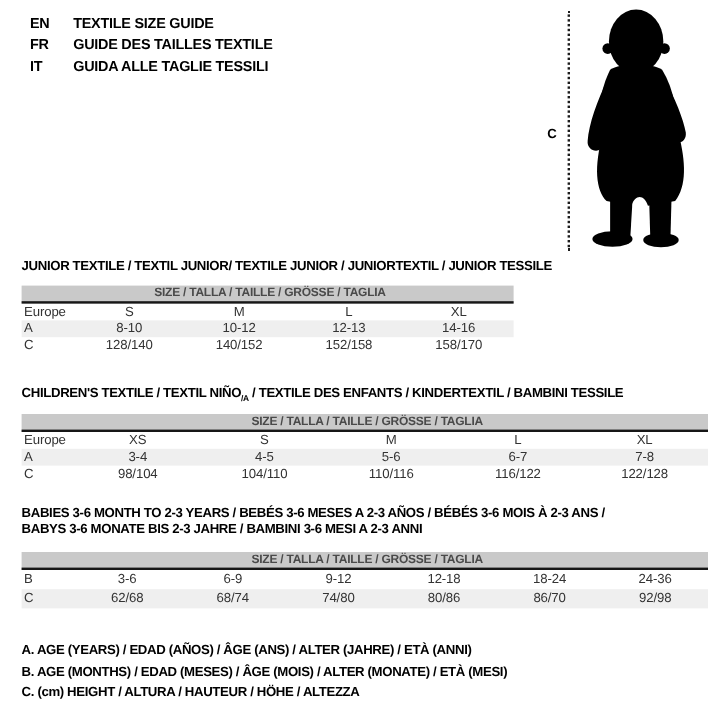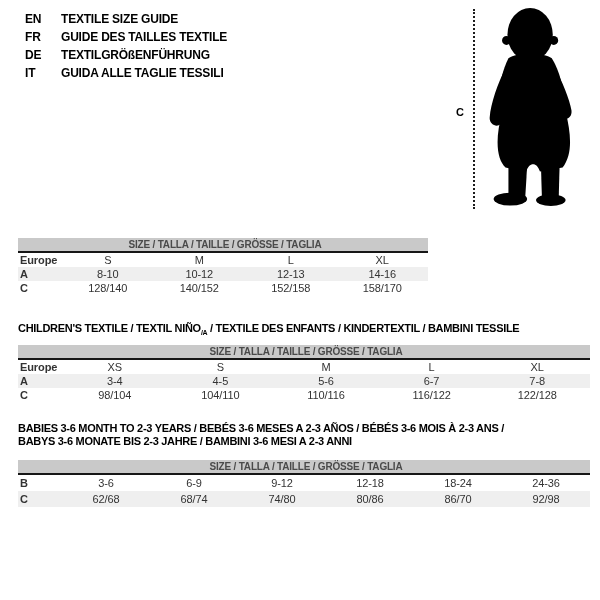--- a/index.html
+++ b/index.html
@@ -30,44 +30,40 @@
   .t1 { top:238px; width:410px; }
   .t2 { top:345px; width:572px; }
   .t3 { top:460px; width:572px; }
   .size-bar { height:13px; line-height:13px; background:#c9c9c9; color:#4a4a4a;
               font-weight:bold; font-size:10px; padding-left:4px; letter-spacing:-0.2px;
               border-bottom:2px solid #161616;text-align:center; }
   .trow { display:flex; align-items:center; font-size:11px; color:#333333;
           letter-spacing:-0.1px; height:14px; }
   .t3 .trow { height:16px; }
   .trow.stripe { background:#efefef; }
-  .tlabel { width:42px; padding-left:2px;font-weight:bold; }
+  .tlabel { width:42px; padding-left:2px; }
   .tcell { flex:1; text-align:center; }
 
   
   .legend { position:absolute; left:18px; top:534px; font-weight:bold; font-size:11px;
             letter-spacing:-0.3px; line-height:17.5px; white-space:nowrap; }
 </style>
 </head>
 <body>
 
 <div class="canvas">
 
   <div class="langs">
     <div class="lang-row">
       <span class="lang-code">EN</span>
       <span class="lang-label">TEXTILE SIZE GUIDE</span>
     </div>
     <div class="lang-row">
       <span class="lang-code">FR</span>
       <span class="lang-label">GUIDE DES TAILLES TEXTILE</span>
-    </div>
-    <div class="lang-row">
-      <span class="lang-code">DE</span>
-      <span class="lang-label">TEXTILGRÖßENFÜHRUNG</span>
     </div>
     <div class="lang-row">
       <span class="lang-code">IT</span>
       <span class="lang-label">GUIDA ALLE TAGLIE TESSILI</span>
     </div>
   </div>
 
   <div class="dotline"></div>
   <div class="cmark">C</div>
   <svg class="baby" width="115" height="202" viewBox="0 0 115 205">
@@ -79,20 +75,21 @@
       <path d="M26 62 C 17 80, 10 100, 9 114 C 8 123, 20 126, 23 117 C 28 102, 33 84, 37 68 Z"></path>
       <path d="M74 62 C 83 78, 90 96, 92 107 C 93 116, 83 119, 80 110 C 75 96, 71 78, 68 66 Z"></path>
       <path d="M22 108 C 14 136, 16 156, 25 165 L 46 169 C 49 159, 57 159, 60 169 L 83 165 C 93 152, 92 132, 86 108 Z"></path>
       <path d="M28 160 L 47 163 L 45 197 L 28 197 Z"></path>
       <path d="M61 163 L 80 160 L 79 197 L 62 197 Z"></path>
       <ellipse cx="30" cy="197" rx="17" ry="6.5"></ellipse>
       <ellipse cx="71" cy="198" rx="15" ry="6"></ellipse>
     </g>
   </svg>
 
+  <div class="section-title" style="top:216px">JUNIOR TEXTILE / TEXTIL JUNIOR/ TEXTILE JUNIOR / JUNIORTEXTIL / JUNIOR TESSILE</div>
   <div class="sizetable t1">
     <div class="size-bar">SIZE / TALLA / TAILLE / GRÖSSE / TAGLIA</div>
     <div class="trow">
       <span class="tlabel">Europe</span>
       <span class="tcell">S</span>
       <span class="tcell">M</span>
       <span class="tcell">L</span>
       <span class="tcell">XL</span>
     </div>
     <div class="trow stripe">
@@ -161,14 +158,19 @@
       <span class="tlabel">C</span>
       <span class="tcell">62/68</span>
       <span class="tcell">68/74</span>
       <span class="tcell">74/80</span>
       <span class="tcell">80/86</span>
       <span class="tcell">86/70</span>
       <span class="tcell">92/98</span>
     </div>
   </div>
 
+  <div class="legend">
+    <div>A. AGE (YEARS) / EDAD (AÑOS) / ÂGE (ANS) / ALTER (JAHRE) / ETÀ (ANNI)</div>
+    <div>B. AGE (MONTHS) / EDAD (MESES) / ÂGE (MOIS) / ALTER (MONATE) / ETÀ (MESI)</div>
+    <div>C. (cm) HEIGHT / ALTURA / HAUTEUR / HÖHE / ALTEZZA</div>
+  </div>
 
 </div>
 
 </body></html>

